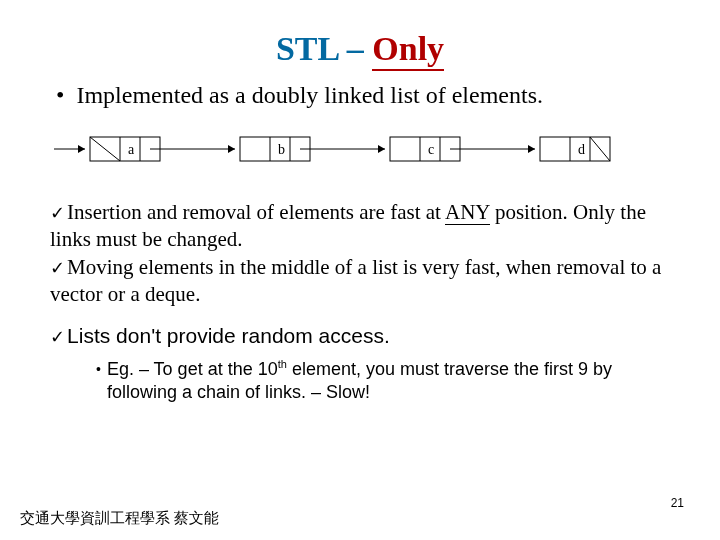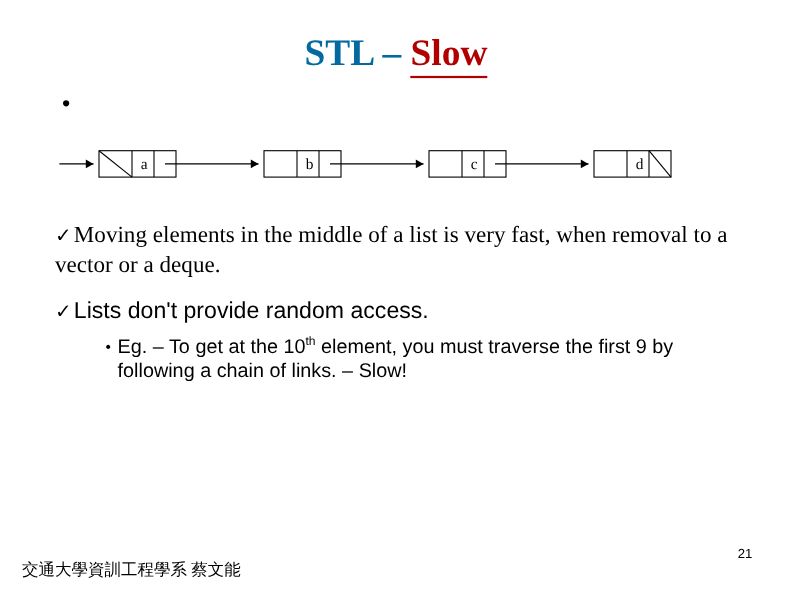--- a/index.html
+++ b/index.html
@@ -84,25 +84,26 @@
     font-family: Arial, sans-serif;
   }
   .gap { height: 14px; }
 </style>
 </head>
 <body>
 
 <div class="slide">
 
   <h1 class="title">
-    <span class="black">STL – </span><span class="redu">Slow</span>
+    <span class="black">STL – </span><span class="redu">Only</span>
   </h1>
 
   <div class="bullet1">
     <span class="dot">•</span>
+    <span>Implemented as a doubly linked list of elements.</span>
   </div>
 
   <svg class="diagram" viewBox="0 0 600 44">
 
     <g>
       <rect x="40" y="10" width="70" height="24" fill="none" stroke="#000"></rect>
       <line x1="70" y1="10" x2="70" y2="34" stroke="#000"></line>
       <line x1="40" y1="10" x2="70" y2="34" stroke="#000"></line>
       <text x="78" y="27" font-size="14" font-family="Times New Roman">a</text>
       <line x1="90" y1="10" x2="90" y2="34" stroke="#000"></line>
@@ -146,20 +147,23 @@
     </g>
 
     <g>
       <line x1="4" y1="22" x2="35" y2="22" stroke="#000"></line>
       <polygon points="35,22 28,18 28,26" fill="#000"></polygon>
     </g>
   </svg>
 
   <div class="body-block">
     <span class="check-line">
+      <span class="tick">✓</span><span class="times">Insertion</span><span class="times"> and removal of elements are fast at </span><span class="times any">ANY</span><span class="times"> position. Only the links must be changed.</span>
+    </span>
+    <span class="check-line">
       <span class="tick">✓</span><span class="times">Moving</span><span class="times"> elements in the middle of a list is very fast, when removal to a vector or a deque.</span>
     </span>
 
     <div class="gap"></div>
 
     <span class="check-line">
       <span class="tick">✓</span><span class="arial">Lists</span><span class="arial"> don't provide random access.</span>
     </span>
 
     <div class="sublist">

